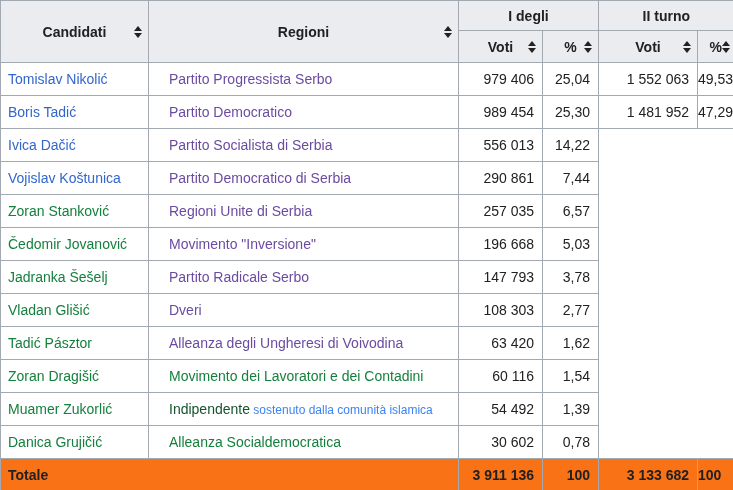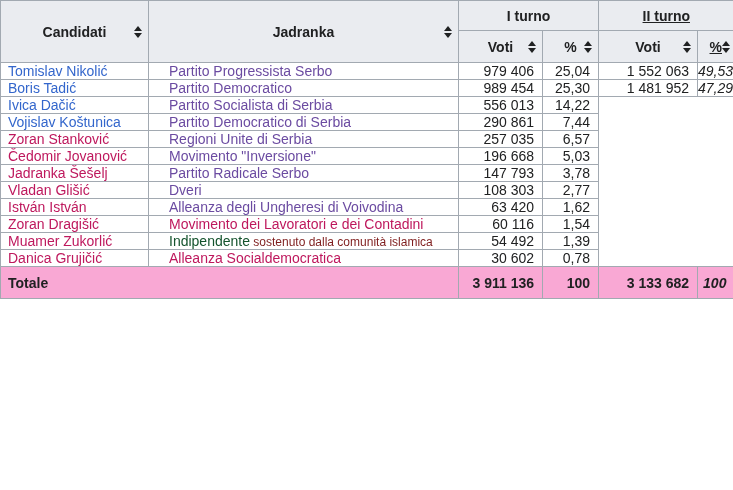--- a/index.html
+++ b/index.html
@@ -6,32 +6,32 @@
   body{width:733px;height:490px;overflow:hidden;
        font-family:"Liberation Sans","DejaVu Sans",sans-serif;
        color:#202122;font-size:14px;}
   table{border-collapse:collapse;table-layout:fixed;width:733px;}
   col.c-cand{width:148px;} col.c-party{width:310px;}
   col.c-v1{width:84px;} col.c-p1{width:56px;}
   col.c-v2{width:99px;} col.c-p2{width:36px;}
   th,td{border:1px solid #a2a9b1;padding:0;vertical-align:middle;
         overflow:hidden;white-space:nowrap;}
   th{background:#eaecf0;font-weight:bold;text-align:center;position:relative;}
-  tr.h1{height:30px;} tr.h2{height:32px;} tr.data{height:17px;} tr.total{height:32px;}
+  tr.h1{height:30px;} tr.h2{height:32px;} tr.data{height:33px;} tr.total{height:32px;}
   td.cand{padding-left:7px;text-align:left;}
   td.party{padding-left:20px;text-align:left;}
   td.num{padding-right:8px;text-align:right;}
-  td.num-last{padding-right:2px;text-align:center;border-right:none;font-style:italic;}
-  th.last{border-right:none;text-decoration:underline;}
+  td.num-last{padding-right:2px;text-align:left;border-right:none;}
+  th.last{border-right:none;}
   td.empty2{background:#fff;border-right:none;}
   a{text-decoration:none;cursor:pointer;}
   .c-blue{color:#3366cc;} .c-purple{color:#6b4ba1;}
-  .c-red{color:#be185d;} .c-black{color:#14532d;}
-  .party-note{font-size:12px;color:#7f1d1d;}
-  .total td, .total th{background:#f9a8d4;font-weight:bold;}
+  .c-red{color:#15803d;} .c-black{color:#14532d;}
+  .party-note{font-size:12px;color:#3b82f6;}
+  .total td, .total th{background:#f97316;font-weight:bold;}
   th.total-label{text-align:left;padding-left:7px;}
   .sort-arrow{position:absolute;right:6px;top:50%;transform:translateY(-50%);
               display:flex;flex-direction:column;gap:2px;align-items:center;}
   .sort-arrow.tight{right:4px;}
   .tri-up{width:0;height:0;border-left:4px solid transparent;
           border-right:4px solid transparent;border-bottom:5px solid #202122;}
   .tri-down{width:0;height:0;border-left:4px solid transparent;
             border-right:4px solid transparent;border-top:5px solid #202122;}
 </style>
 </head>
@@ -49,27 +49,27 @@
   <tbody>
       <tr class="h1">
     <th rowspan="2">
       <span>Candidati</span>
       <span class="sort-arrow">
             <span class="tri-up"></span>
             <span class="tri-down"></span>
           </span>
     </th>
     <th rowspan="2">
-      <span>Jadranka</span>
+      <span>Regioni</span>
       <span class="sort-arrow">
             <span class="tri-up"></span>
             <span class="tri-down"></span>
           </span>
     </th>
-    <th colspan="2">I turno</th>
+    <th colspan="2">I degli</th>
     <th colspan="2" class="last">II turno</th>
   </tr>
   <tr class="h2">
     <th>
       <span>Voti</span>
       <span class="sort-arrow">
             <span class="tri-up"></span>
             <span class="tri-down"></span>
           </span>
     </th>
@@ -143,21 +143,21 @@
     <td class="num">147 793</td>
     <td class="num">3,78</td>
   </tr>
   <tr class="data">
     <td class="cand"><a class="c-red">Vladan Glišić</a></td>
     <td class="party"><a class="c-purple">Dveri</a></td>
     <td class="num">108 303</td>
     <td class="num">2,77</td>
   </tr>
   <tr class="data">
-    <td class="cand"><a class="c-red">István István</a></td>
+    <td class="cand"><a class="c-red">Tadić Pásztor</a></td>
     <td class="party"><a class="c-purple">Alleanza degli Ungheresi di Voivodina</a></td>
     <td class="num">63 420</td>
     <td class="num">1,62</td>
   </tr>
   <tr class="data">
     <td class="cand"><a class="c-red">Zoran Dragišić</a></td>
     <td class="party"><a class="c-red">Movimento dei Lavoratori e dei Contadini</a></td>
     <td class="num">60 116</td>
     <td class="num">1,54</td>
   </tr>

